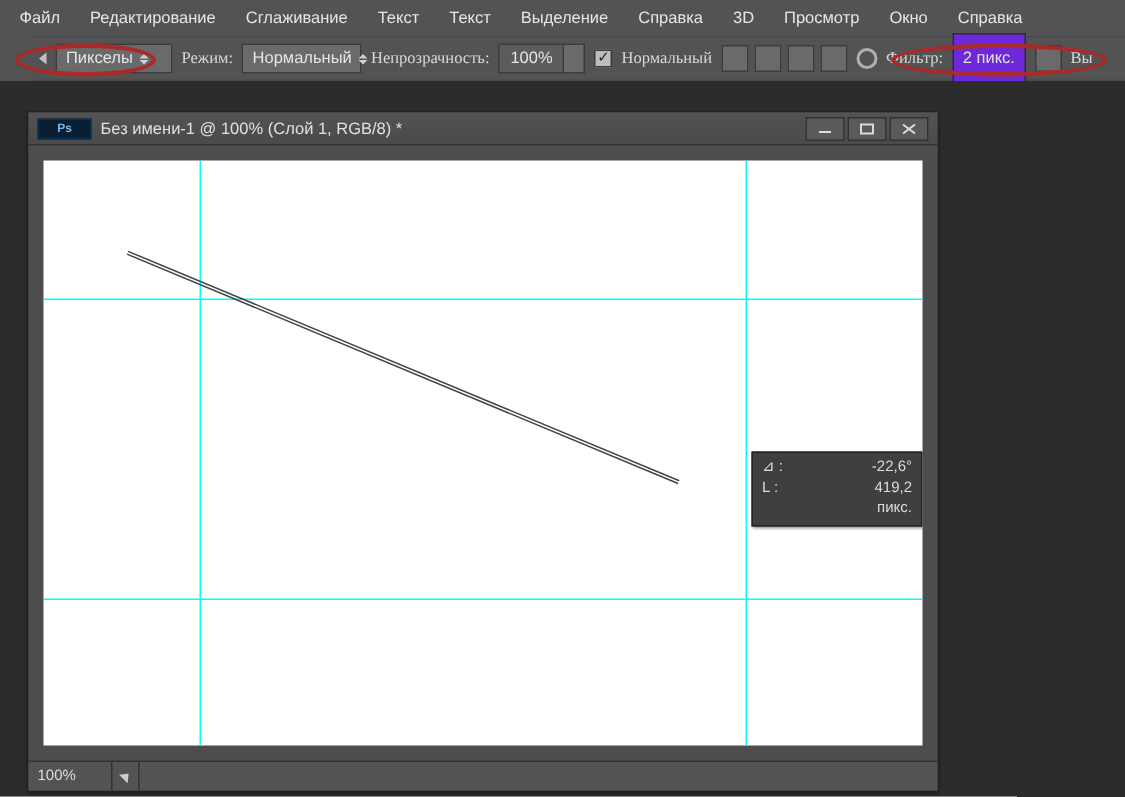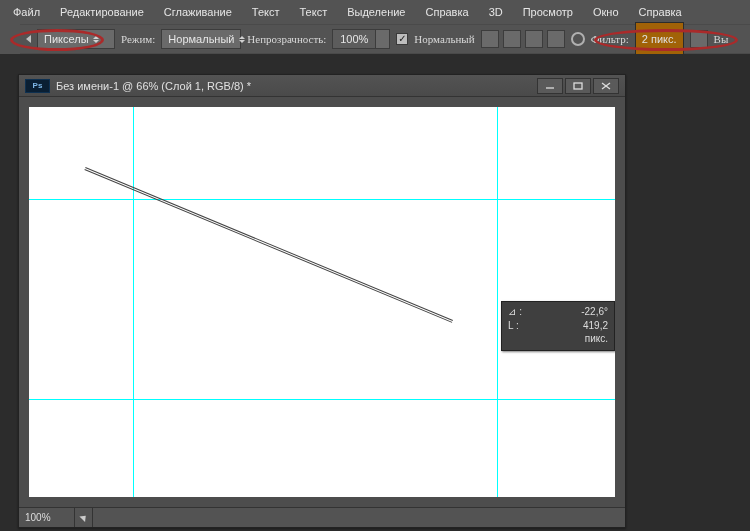--- a/index.html
+++ b/index.html
@@ -112,21 +112,21 @@
   }
   .gear::before {
     content: "";
     position: absolute;
     inset: 3px;
     background: #535353;
     border-radius: 50%;
   }
   .weightbox {
     height: 20px;
-    background: #a16207;
+    background: #6d28d9;
     border: 1px solid #2c2c2c;
     padding: 16px 6px;
     display: flex; align-items: center;
     min-width: 48px;
   }
   .ellipse-highlight {
     position: absolute;
     border: 3px solid #aa2a2a;
     border-radius: 50%;
     pointer-events: none;
@@ -149,21 +149,21 @@
   .doc-title {
     height: 22px;
     background: linear-gradient(#535353,#4a4a4a);
     display: flex;
     align-items: center;
     padding: 0 6px;
     gap: 6px;
     border-bottom: 1px solid #333;
   }
   .ps-badge {
-    width: 25px; height: 14px;
+    width: 36px; height: 14px;
     background: #0a1f33;
     color: #7fb8e8;
     font-size: 8px;
     font-weight: bold;
     display: flex; align-items: center; justify-content: center;
     border: 1px solid #0e3050;
   }
   .doc-title .title { flex: 1; color: #e0e0e0; font-size: 11px; }
   .winbtns { display: flex; gap: 2px; }
   .winbtn {
@@ -301,21 +301,21 @@
   <span class="opt-label">Вы</span>
 </div>
 
 <div class="ellipse-highlight hl1"></div>
 <div class="ellipse-highlight hl2"></div>
 
 <div class="workspace">
   <div class="docwindow">
     <div class="doc-title">
       <div class="ps-badge">Ps</div>
-      <div class="title">Без имени-1 @ 66% (Слой 1, RGB/8) *</div>
+      <div class="title">Без имени-1 @ 100% (Слой 1, RGB/8) *</div>
       <div class="winbtns">
         <div class="winbtn">
             <svg width="10" height="8">
               <line x1="1" y1="6" x2="9" y2="6"></line>
             </svg>
           </div>
         <div class="winbtn">
             <svg width="10" height="8">
               <rect x="1" y="1" width="8" height="6"></rect>
             </svg>

